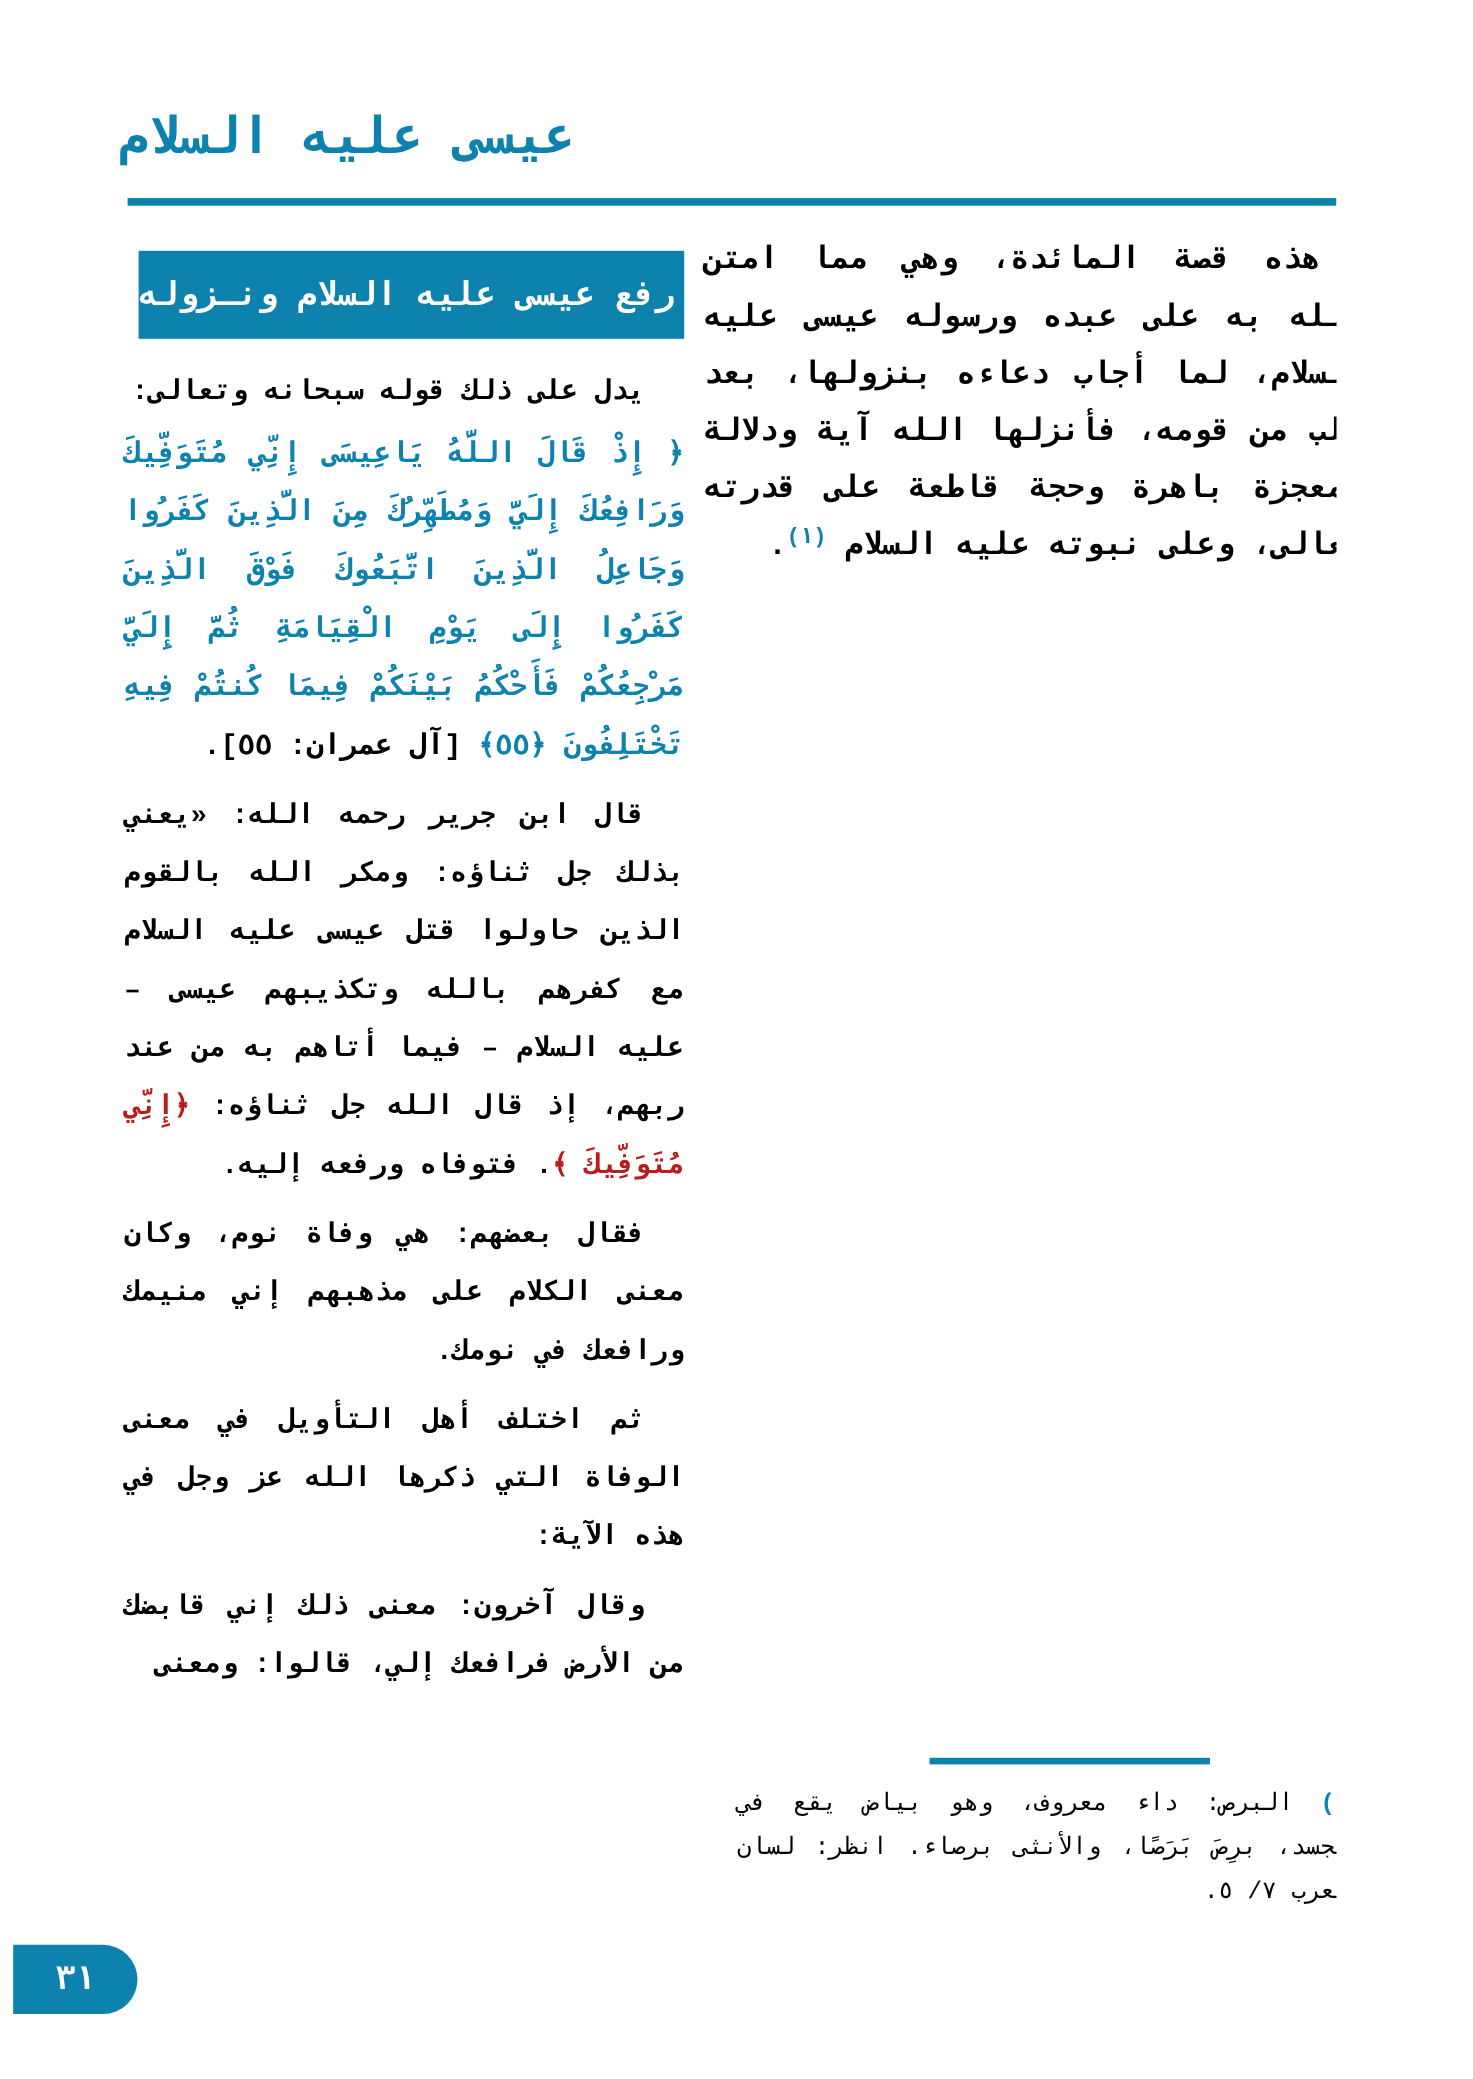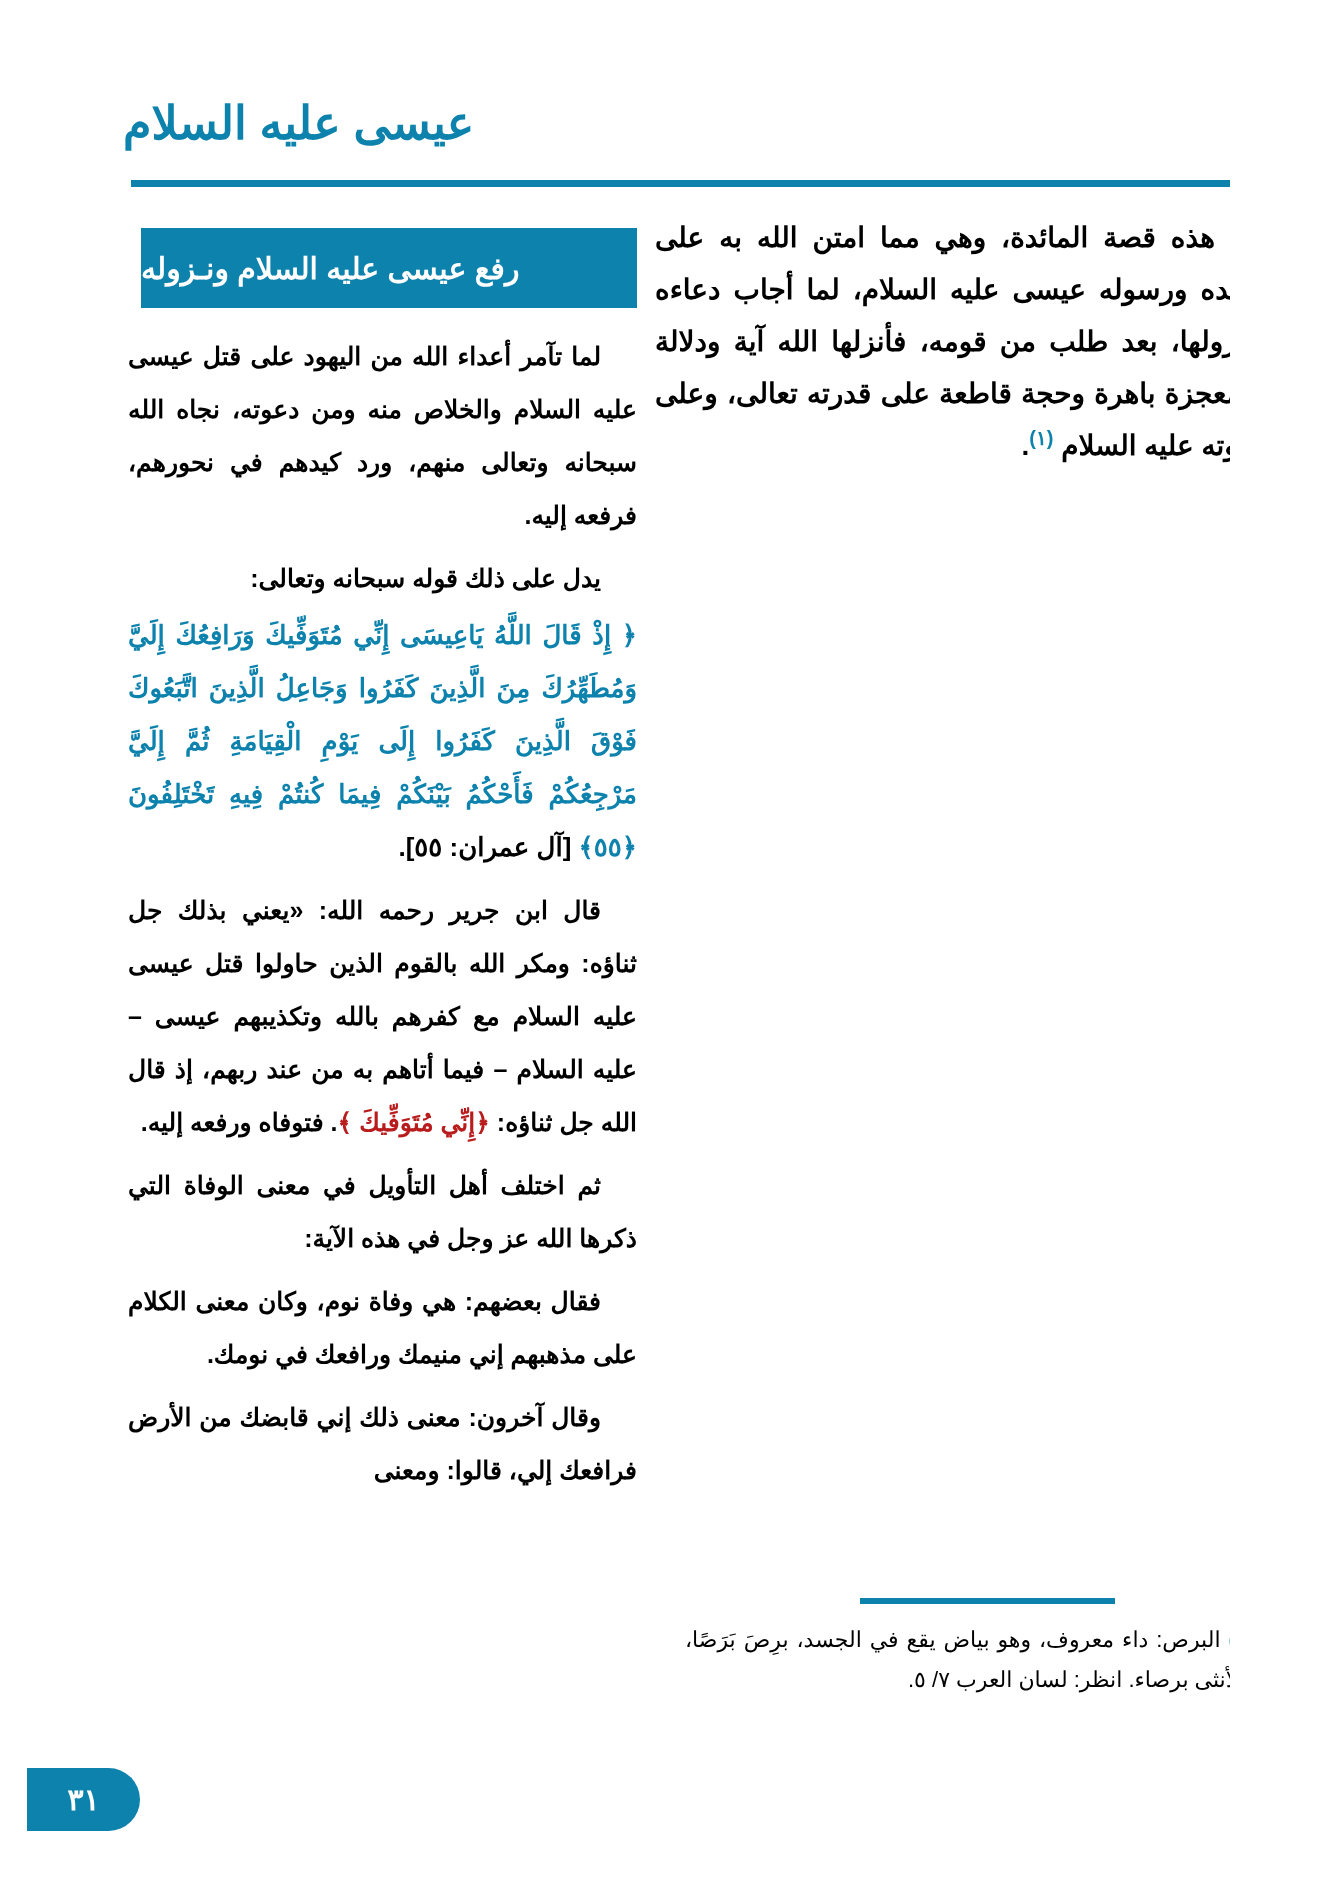--- a/index.html
+++ b/index.html
@@ -3,22 +3,21 @@
 <meta charset="utf-8">
 <style>
   * { margin: 0; padding: 0; box-sizing: border-box; }
   html, body { background: #ffffff; }
   .page {
     position: relative;
     width: 1215px;
     height: 1890px;
     background: #ffffff;
     overflow: hidden;
-    font-family: Liberation Sans, sans-serif;
-    margin-left: 15px;
+    font-family: Liberation Mono, monospace;
   }
   
   .header-title {
     position: absolute;
     left: 108px;
     top: 96px;
     color: #0d82ad;
     font-size: 46px;
     font-weight: bold;
     direction: rtl;
@@ -164,31 +163,30 @@
     <p class="para"><span>هذه قصة المائدة، وهي مما امتن الله به على عبده ورسوله عيسى عليه السلام، لما أجاب دعاءه بنزولها، بعد طلب من قومه، فأنزلها الله آية ودلالة ومعجزة باهرة وحجة قاطعة على قدرته تعالى، وعلى نبوته عليه السلام</span> <span class="fn-ref">(١)</span><span>.</span></p>
   </div>
 
   <div class="col-left">
 
     <div class="section-bar">
       <span>رفع عيسى عليه السلام ونـزوله</span>
     </div>
 
 
-    <p class="body-para">لما تآمر أعداء الله من اليهود على قتل عيسى عليه السلام والخلاص منه ومن دعوته، نجاه الله سبحانه وتعالى منهم، ورد كيدهم في نحورهم، فرفعه إليه.</p>
 
     <p class="body-para">يدل على ذلك قوله سبحانه وتعالى:</p>
 
     <p class="quran"><span>﴿ إِذْ قَالَ اللَّهُ يَاعِيسَى إِنِّي مُتَوَفِّيكَ وَرَافِعُكَ إِلَيَّ وَمُطَهِّرُكَ مِنَ الَّذِينَ كَفَرُوا وَجَاعِلُ الَّذِينَ اتَّبَعُوكَ فَوْقَ الَّذِينَ كَفَرُوا إِلَى يَوْمِ الْقِيَامَةِ ثُمَّ إِلَيَّ مَرْجِعُكُمْ فَأَحْكُمُ بَيْنَكُمْ فِيمَا كُنتُمْ فِيهِ تَخْتَلِفُونَ ﴿٥٥﴾ </span><span class="ref">[آل عمران: ٥٥].</span></p>
 
     <p class="body-para"><span>قال ابن جرير رحمه الله: «يعني بذلك جل ثناؤه: ومكر الله بالقوم الذين حاولوا قتل عيسى عليه السلام مع كفرهم بالله وتكذيبهم عيسى – عليه السلام – فيما أتاهم به من عند ربهم، إذ قال الله جل ثناؤه: </span><span class="inline-verse">﴿إِنِّي مُتَوَفِّيكَ ﴾</span><span>. فتوفاه ورفعه إليه.</span></p>
 
+    <p class="body-para">فقال بعضهم: هي وفاة نوم، وكان معنى الكلام على مذهبهم إني منيمك ورافعك في نومك.</p>
+
     <p class="body-para">ثم اختلف أهل التأويل في معنى الوفاة التي ذكرها الله عز وجل في هذه الآية:</p>
-
-    <p class="body-para">فقال بعضهم: هي وفاة نوم، وكان معنى الكلام على مذهبهم إني منيمك ورافعك في نومك.</p>
 
     <p class="body-para">وقال آخرون: معنى ذلك إني قابضك من الأرض فرافعك إلي، قالوا: ومعنى</p>
   </div>
 
   <div class="footnote">
     <div class="footnote-rule"></div>
     <p class="footnote-text"><span class="fn-marker">(١)</span> <span>البرص: داء معروف، وهو بياض يقع في الجسد، برِصَ بَرَصًا، والأنثى برصاء. انظر: لسان العرب ٧/ ٥.</span></p>
   </div>
 
   <div class="footer-pill">

